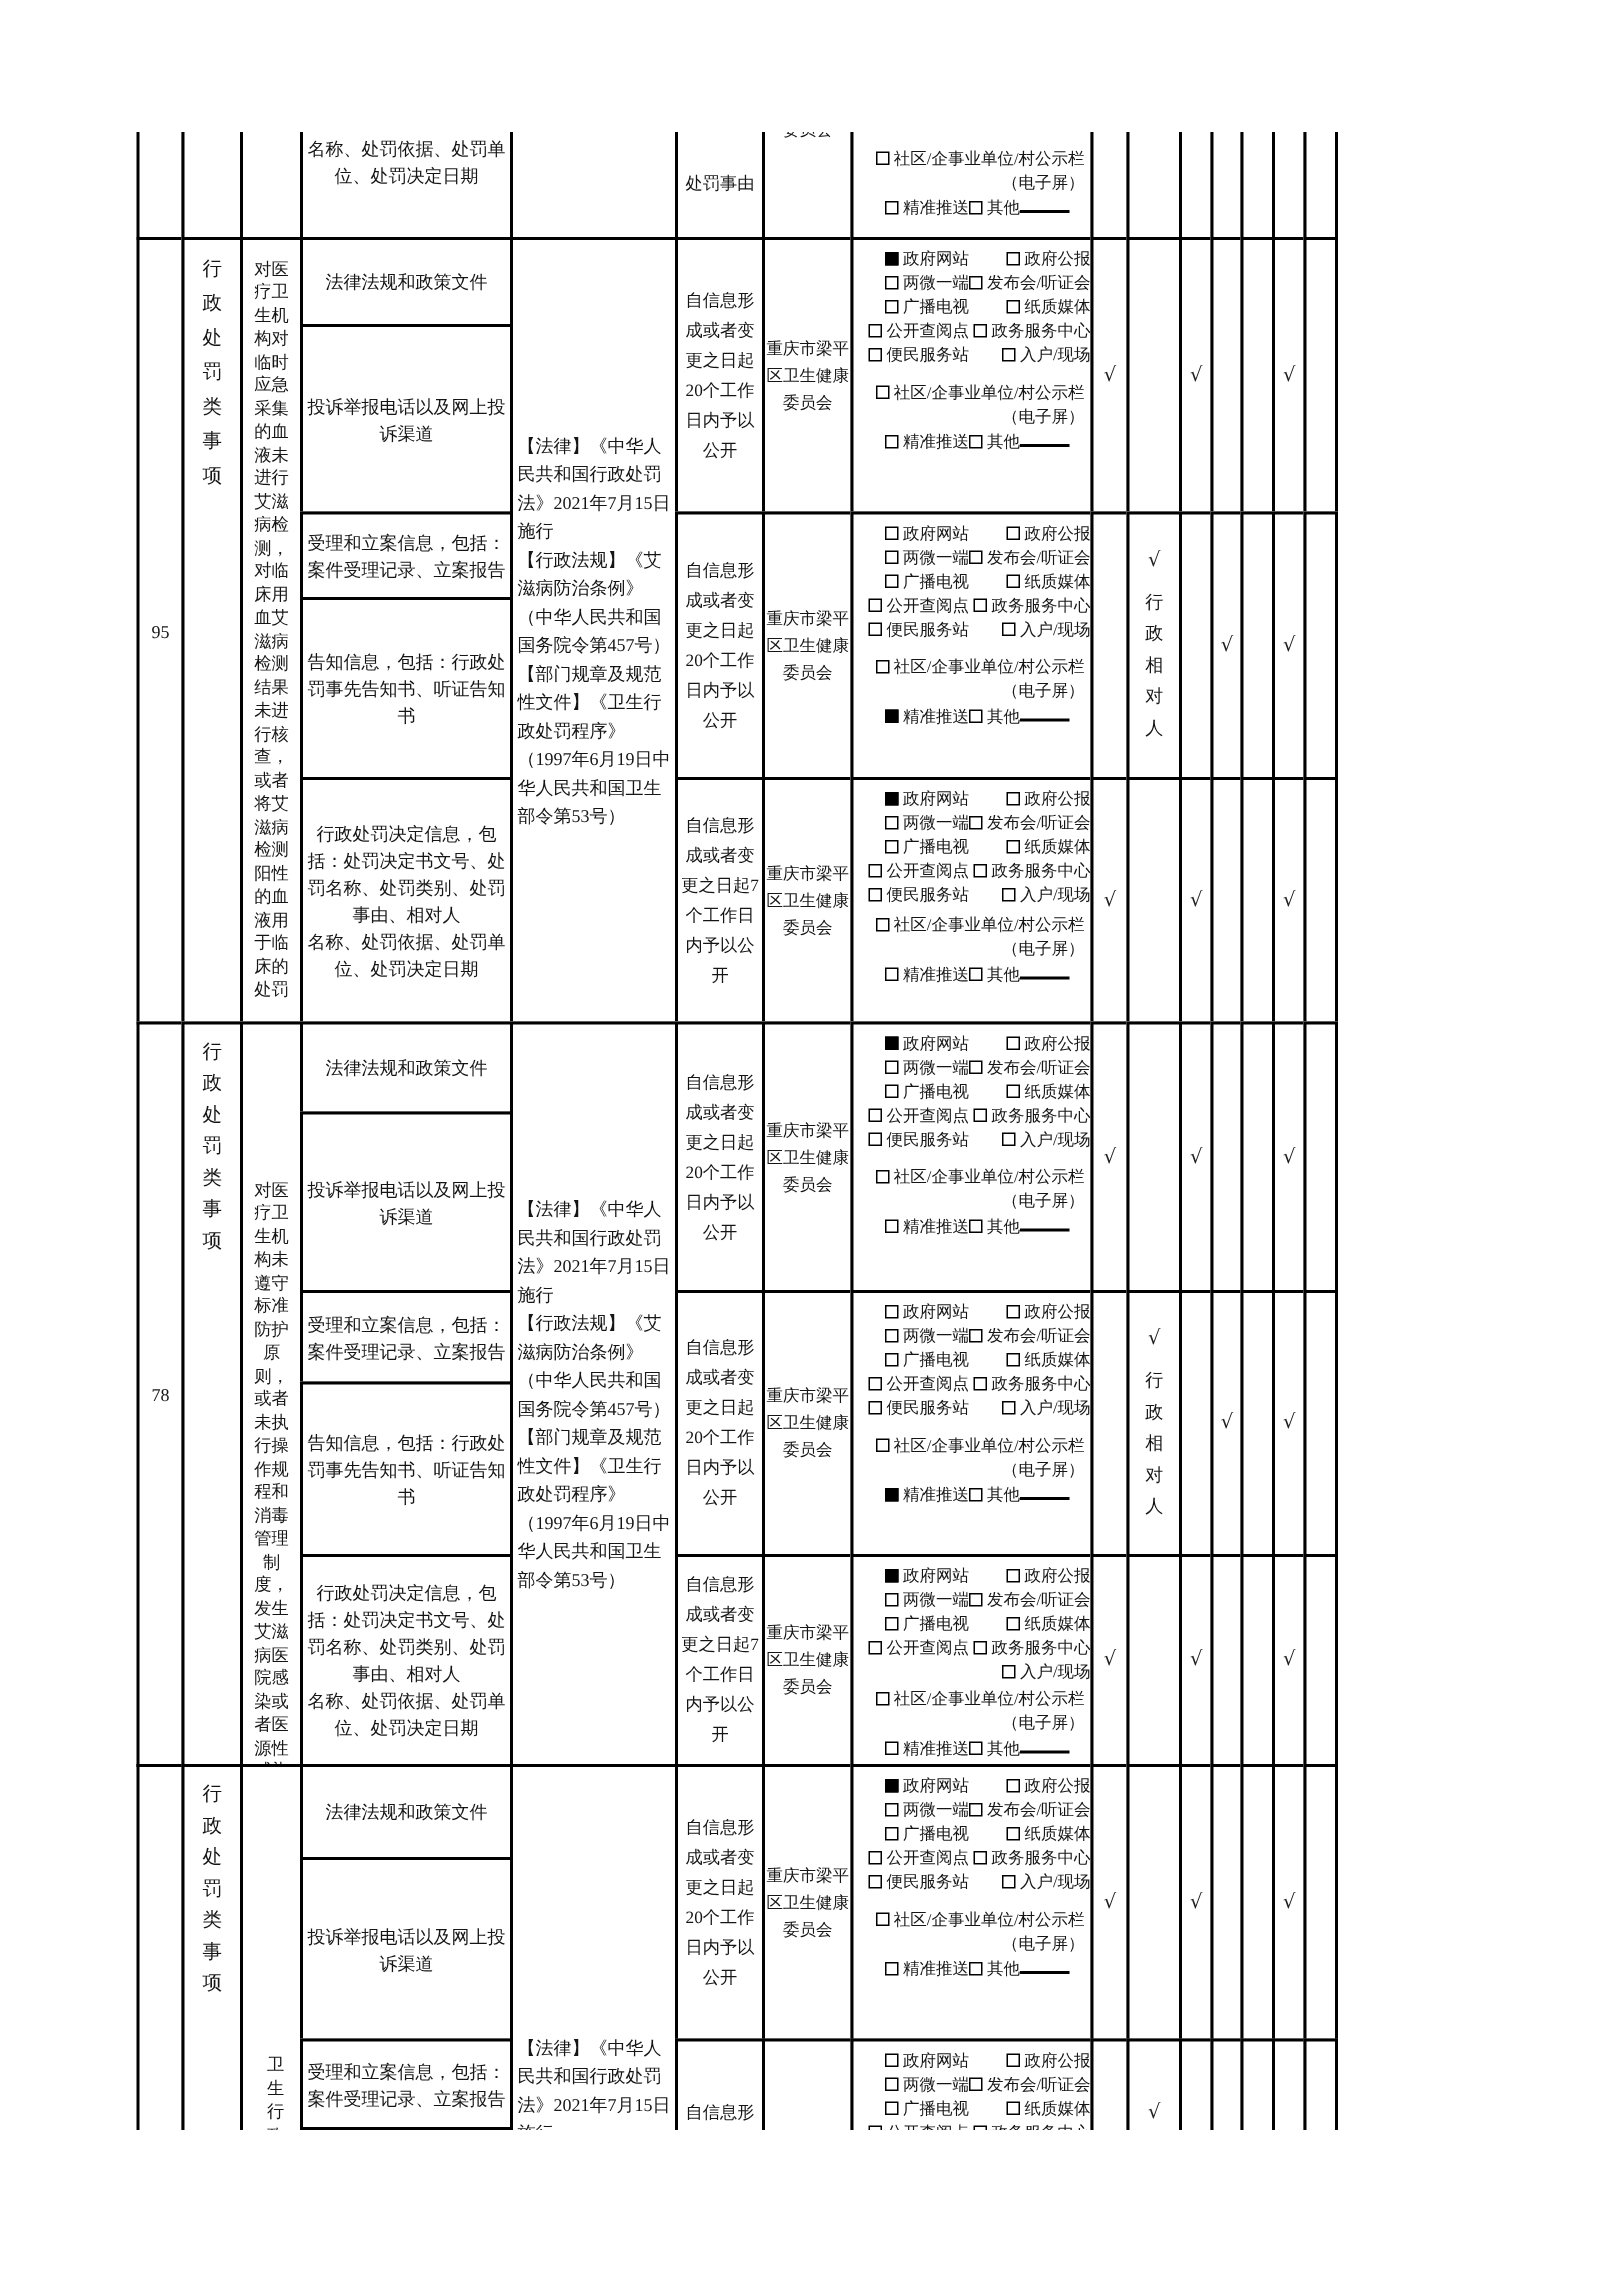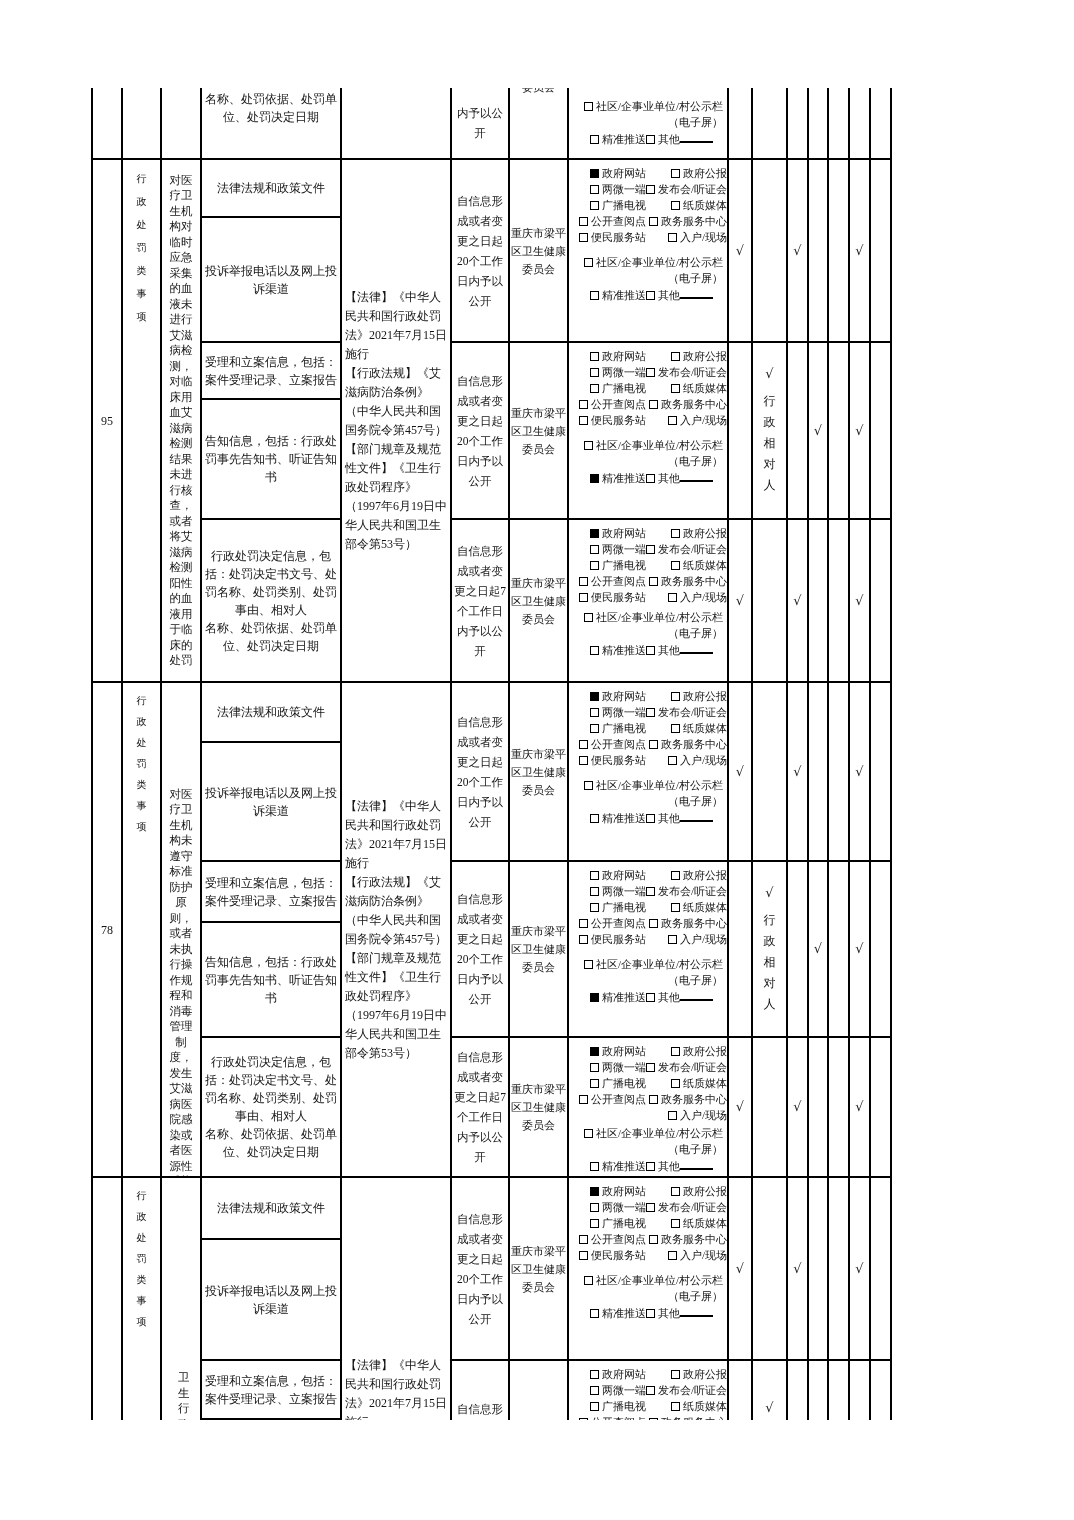--- a/index.html
+++ b/index.html
@@ -5,21 +5,21 @@
   html,body{margin:0;padding:0;background:#fff}
   #canvas{position:relative;width:1074px;height:1520px;background:#fff;
           font-family:"Liberation Serif","DejaVu Serif",serif;color:#151515;overflow:hidden}
   .c{position:absolute;box-sizing:border-box;border:2px solid #000;background:#fff;
      display:flex;align-items:center;justify-content:center;text-align:center;
      font-size:12px;line-height:18px;overflow:hidden;padding:2px}
   .nt{border-top:none}
   .nb{border-bottom:none}
   .ta{align-items:flex-start}
   .blk{display:block}
-  .vert{display:inline-block;width:16px;font-size:10px;line-height:23px;padding-top:5px}
+  .vert{display:inline-block;width:16px;font-size:13px;line-height:23px;padding-top:5px}
   .vert.s{line-height:21px}
   .desc{font-size:11.5px;line-height:15.5px;padding:16px}
   .legal{text-align:left;line-height:19px;padding:2px 3px;font-size:12px}
   .time{padding:2px 0;font-size:11.5px;line-height:20px}
   .unit{padding:0 0;font-size:11px;line-height:18px}
   .chan{display:block;text-align:right;font-size:11px;line-height:16px;padding:5px 4px 2px 5px}
   .cols{display:flex}
   .colL{width:72px;flex:none}
   .colR{flex:1}
   .colR .it{white-space:nowrap}
@@ -41,21 +41,21 @@
 <div id="canvas">
 
   <div class="c nt" style="left:91px;top:88px;width:32px;height:72px"></div>
   <div class="c nt" style="left:121px;top:88px;width:41px;height:72px"></div>
   <div class="c nt" style="left:160px;top:88px;width:42px;height:72px"></div>
   <div class="c nt ta" style="left:200px;top:88px;width:142px;height:72px">
     <span>名称、处罚依据、处罚单位、处罚决定日期</span>
   </div>
   <div class="c nt" style="left:340px;top:88px;width:112px;height:72px"></div>
   <div class="c nt time" style="left:450px;top:88px;width:60px;height:72px">
-    <span>内予以公开</span>
+    <span>处罚事由</span>
   </div>
   <div class="c nt ta unit" style="left:508px;top:88px;width:61px;height:72px">
     <span style="margin-top:-10px">委员会</span>
   </div>
   <div class="c nt chan" style="left:567px;top:88px;width:162px;height:72px;padding-top:10px">
     <div class="it"><i class="cb"></i><span>社区/企事业单位/村公示栏（电子屏）</span></div>
     <div class="lrow">
       <span class="it"><i class="cb"></i><span>精准推送</span></span>
       <span class="it"><i class="cb"></i><span>其他</span><u class="blank"></u></span>
     </div>

